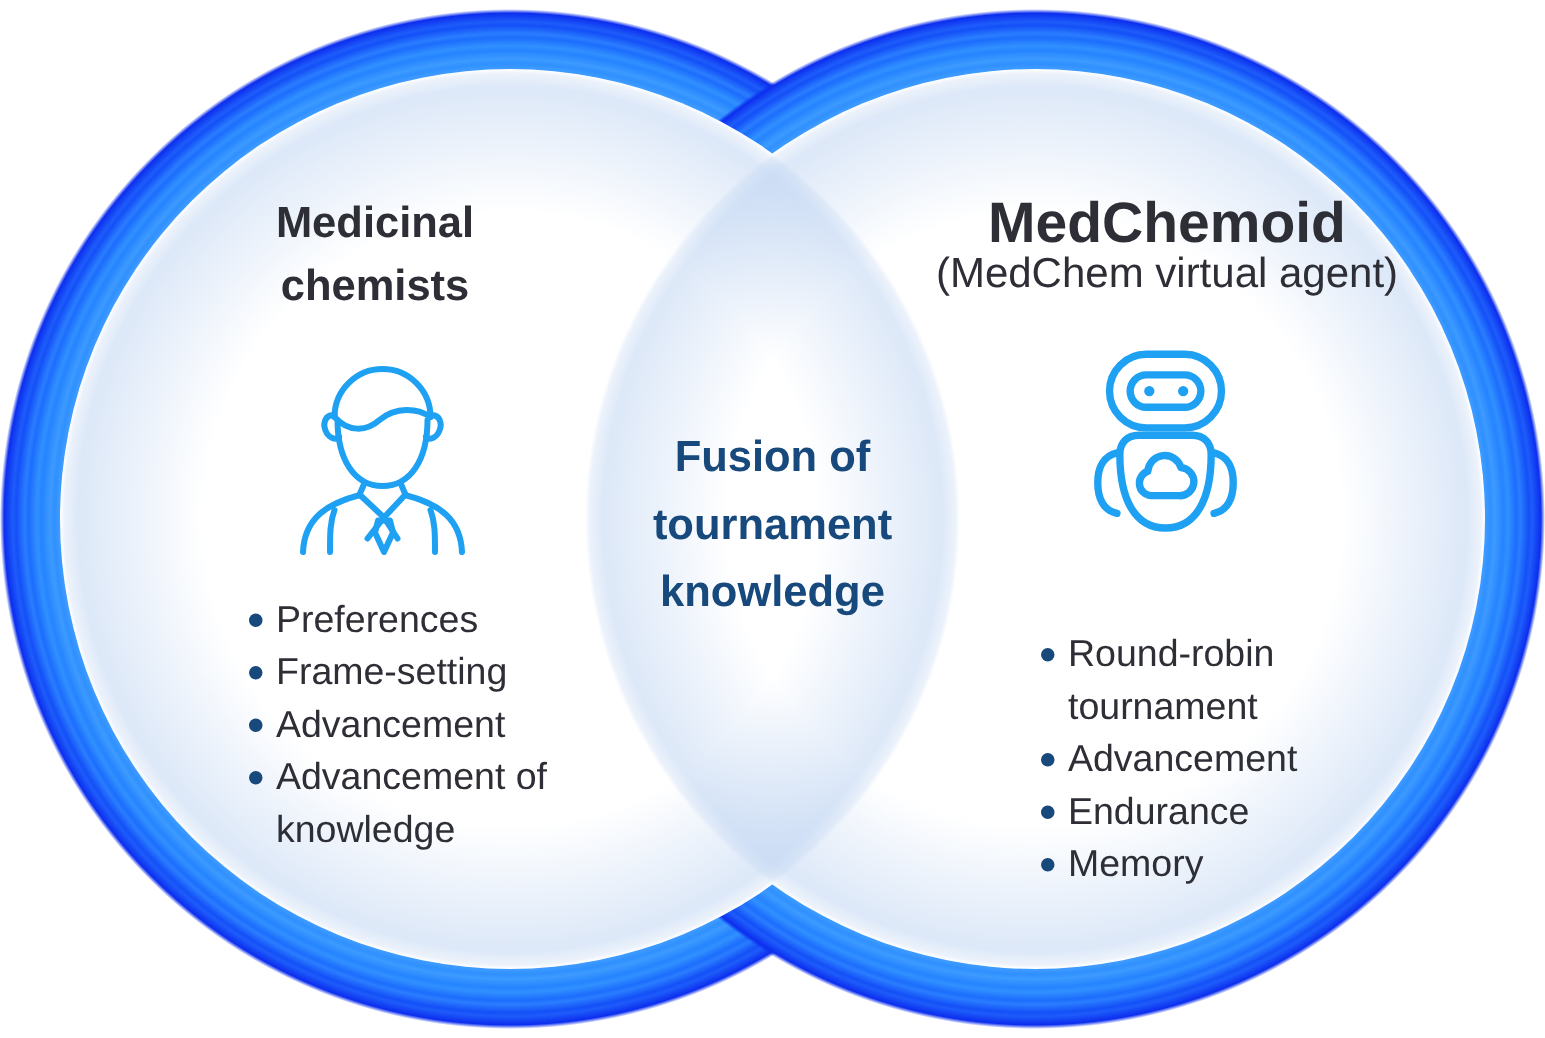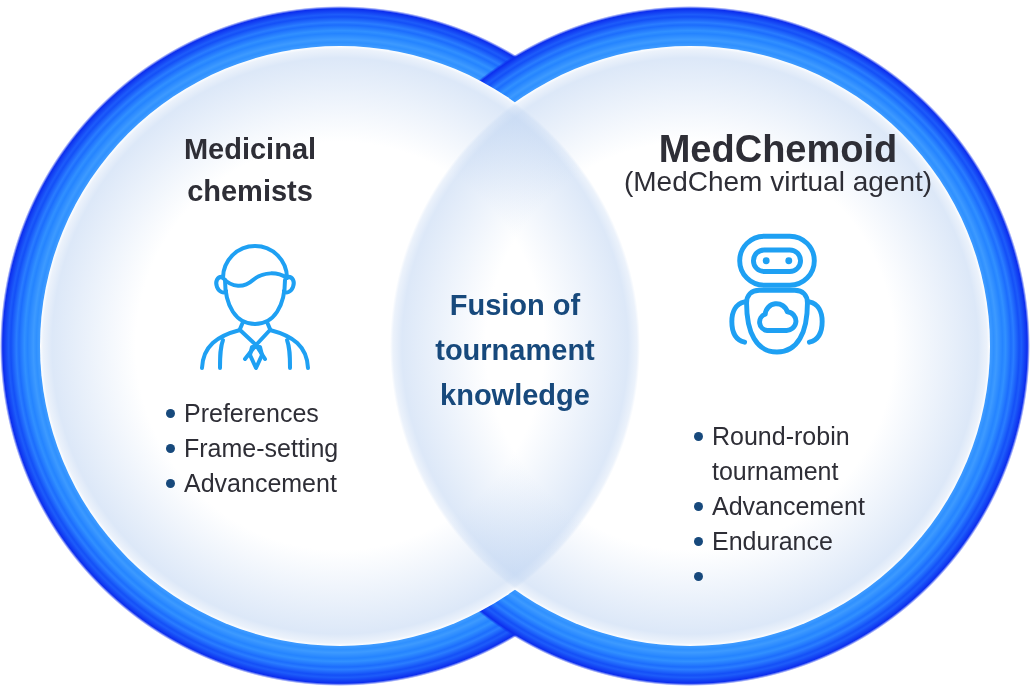--- a/index.html
+++ b/index.html
@@ -132,20 +132,24 @@
       <span class="li-text">Preferences</span>
     </li>
       <li>
       <span class="dot"></span>
       <span class="li-text">Frame-setting</span>
     </li>
       <li>
       <span class="dot"></span>
       <span class="li-text">Advancement</span>
     </li>
+      <li>
+      <span class="dot"></span>
+      <span class="li-text">Advancement of knowledge</span>
+    </li>
     </ul>
 
   <div class="center-label">Fusion of tournament knowledge</div>
 
   <div class="right-title-block">
     <div class="r-title">MedChemoid</div>
     <div class="r-subtitle">(MedChem virtual agent)</div>
   </div>
 
   <div class="icon-wrap robot-wrap">
@@ -169,16 +173,17 @@
       <li>
       <span class="dot"></span>
       <span class="li-text">Advancement</span>
     </li>
       <li>
       <span class="dot"></span>
       <span class="li-text">Endurance</span>
     </li>
       <li>
       <span class="dot"></span>
+      <span class="li-text">Memory</span>
     </li>
     </ul>
 
 </div>
 
 </body></html>

